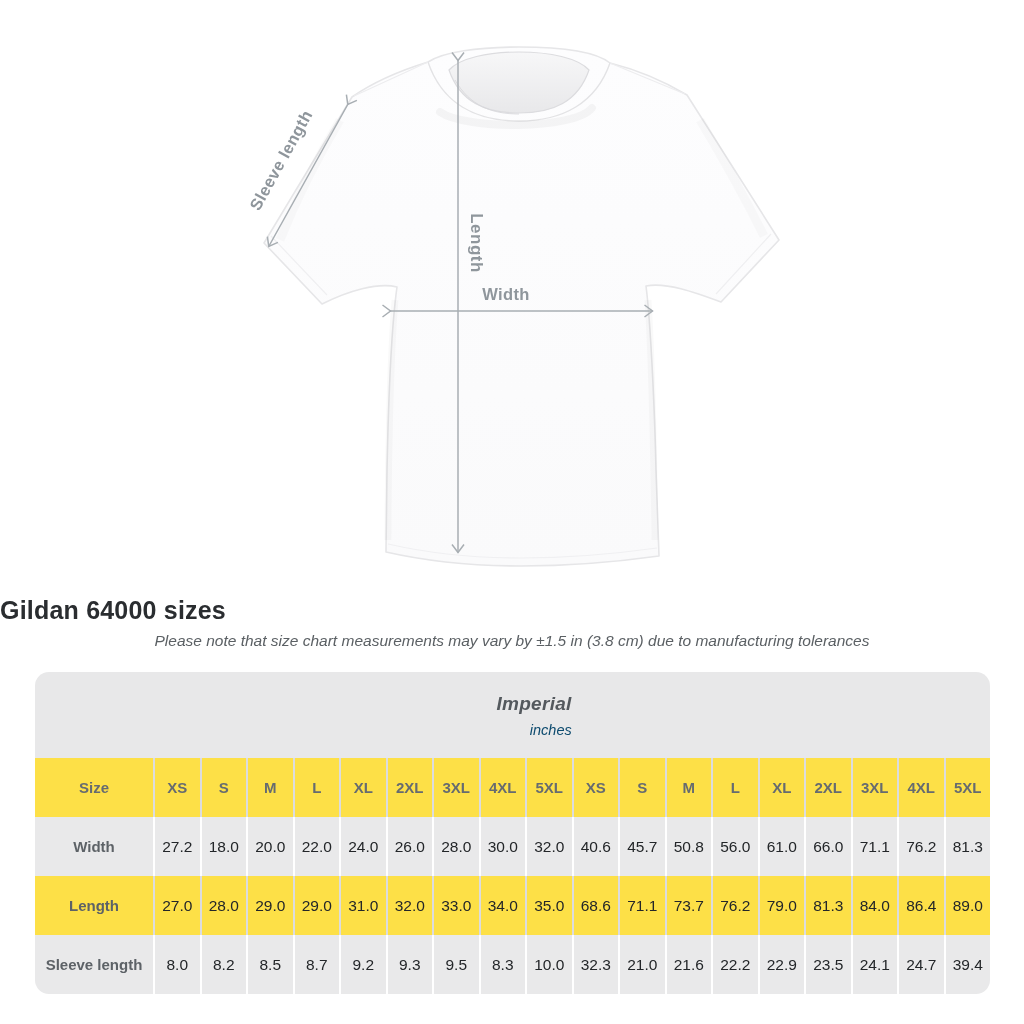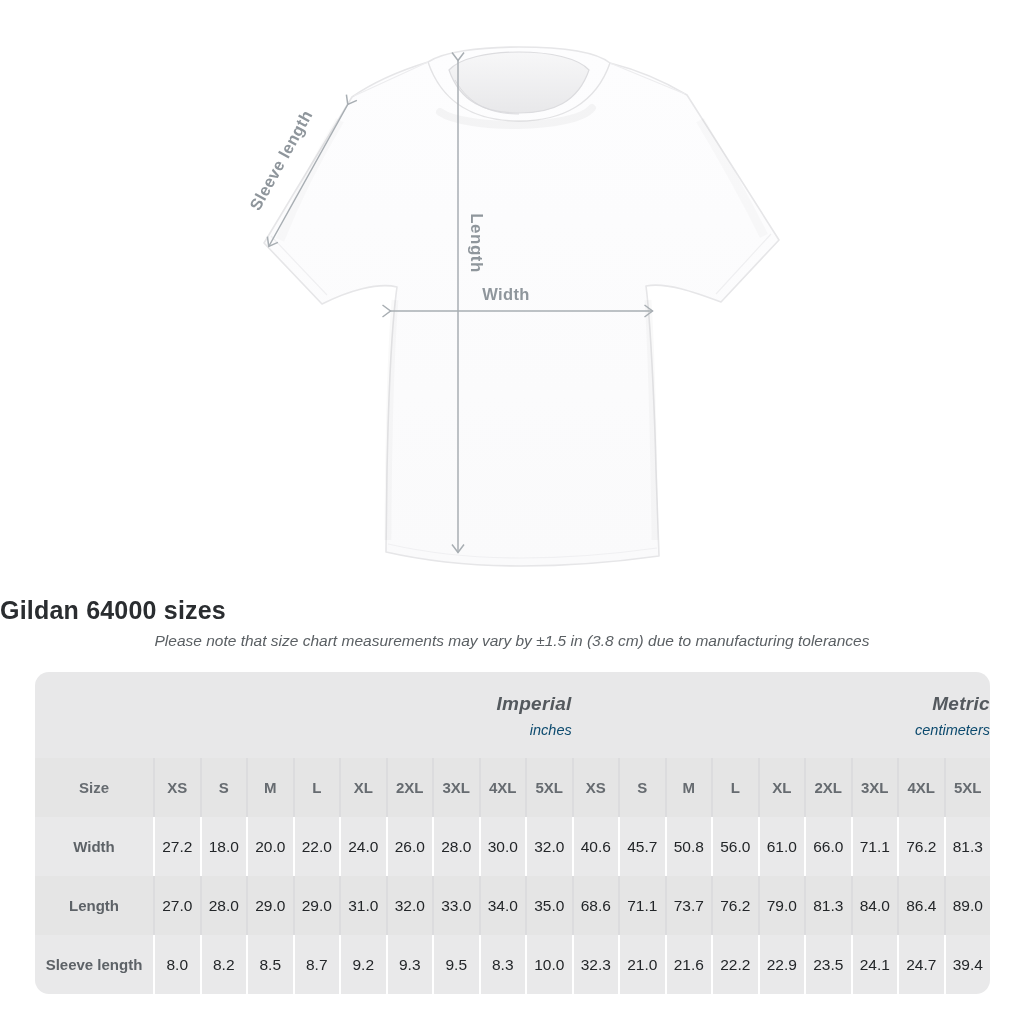--- a/index.html
+++ b/index.html
@@ -24,21 +24,21 @@
     position:absolute;left:35px;top:672px;width:955px;height:322px;
     border-radius:14px;overflow:hidden;background:#ffffff;
   }
   #band{
     display:grid;grid-template-columns:56.2% 43.8%;height:86px;background:#e8e8e9;
   }
   .band-group{display:flex;flex-direction:column;align-items:flex-end;justify-content:center;}
   .band-title{font-size:19px;font-weight:700;font-style:italic;color:#54595e;letter-spacing:.3px;}
   .band-unit{font-size:14.5px;font-style:italic;color:#0c4a6e;margin-top:7px;}
   .trow{display:grid;grid-template-columns:118px repeat(18,1fr);height:59px;}
-  .trow.white{background:#e5e5e5;}
+  .trow.white{background:#fde047;}
   .trow.gray{background:#e9e9ea;}
   .cell{
     display:flex;align-items:center;justify-content:center;
     font-size:15.5px;color:#232629;border-left:2px solid transparent;
     white-space:nowrap;
   }
   .trow.white .cell{border-left-color:#dcdcde;}
   .trow.gray .cell{border-left-color:#ffffff;}
   .cell.label-cell{border-left:none !important;font-weight:700;font-size:15px;color:#5d6267;}
   .trow.size-row .cell{font-weight:700;font-size:15px;color:#666b70;}
@@ -116,24 +116,20 @@
 </div>
 
 <div id="title">Gildan 64000 sizes</div>
 <div id="subtitle">Please note that size chart measurements may vary by ±1.5 in (3.8 cm) due to manufacturing tolerances</div>
 
 <div id="chart">
   <div id="band">
     <div class="band-group">
       <div class="band-title">Imperial</div>
       <div class="band-unit">inches</div>
-    </div>
-    <div class="band-group">
-      <div class="band-title">Metric</div>
-      <div class="band-unit">centimeters</div>
     </div>
   </div>
   <div id="chart-grid">
       <div class="trow white size-row">
         <div class="cell label-cell">Size</div>
         <div class="cell">XS</div>
         <div class="cell">S</div>
         <div class="cell">M</div>
         <div class="cell">L</div>
         <div class="cell">XL</div>

